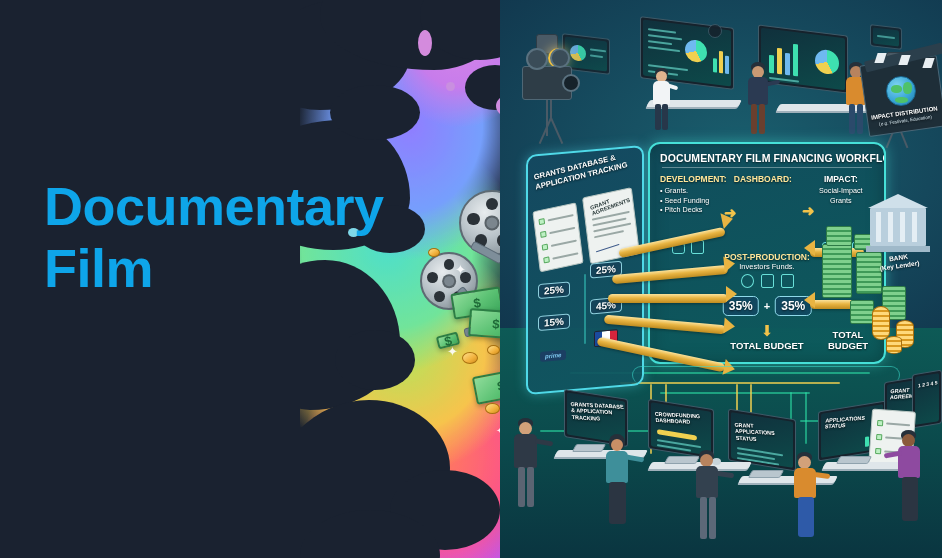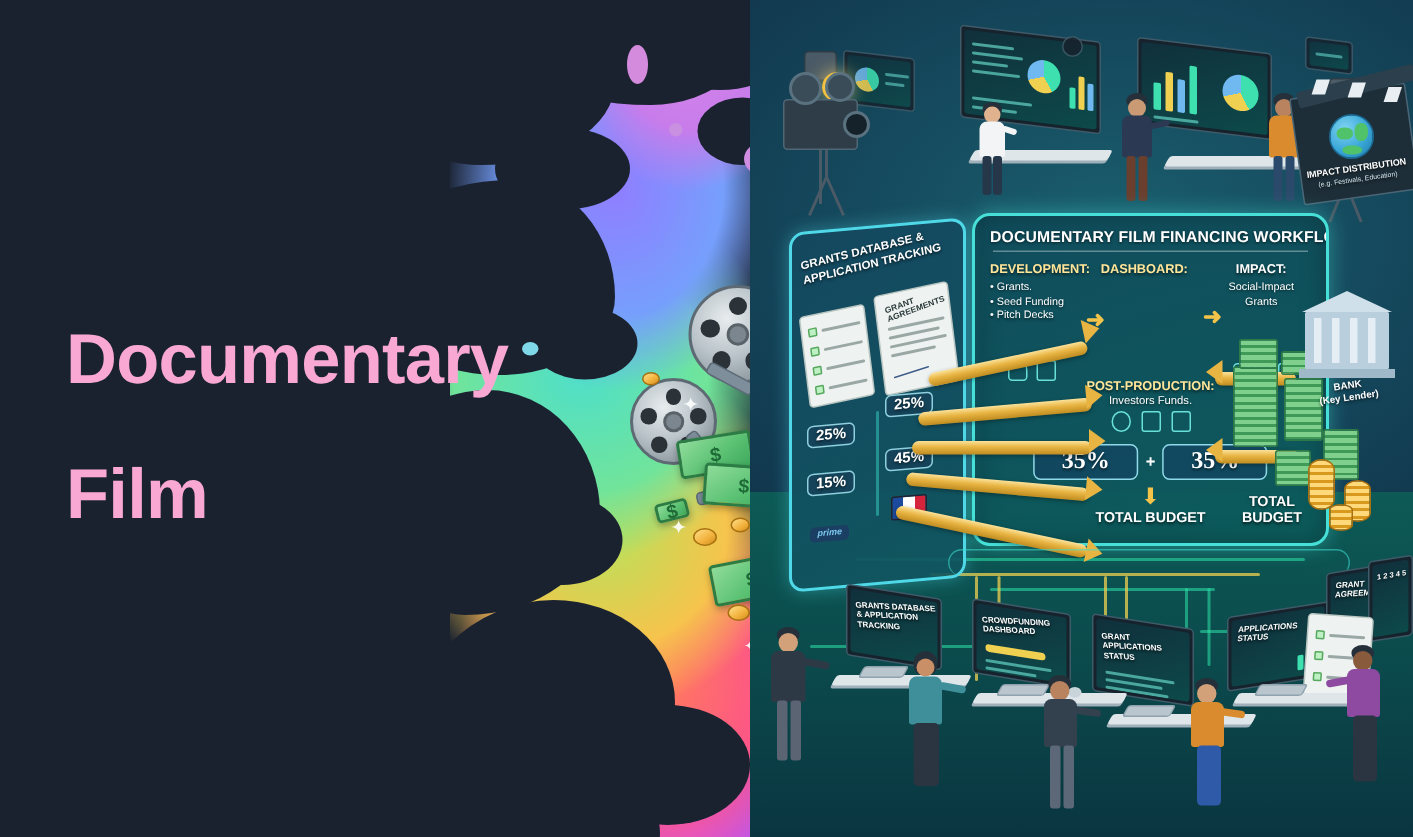--- a/index.html
+++ b/index.html
@@ -7,22 +7,22 @@
   body { font-family:"Liberation Sans", sans-serif; }
 
   #stage { position:relative; width:942px; height:558px; overflow:hidden;
            background:#1a2230; }
 
   
   .left-half { position:absolute; left:0; top:0; width:520px; height:558px;
                background:#1a2230; overflow:hidden; }
 
   .title-block { position:absolute; left:44px; top:176px; z-index:30; }
-  .title-line { color:#f9a8d4; font-size:47px; font-weight:bold;
-                line-height:1.14; letter-spacing:-0.5px; white-space:nowrap;margin-top:36px; }
+  .title-line { color:#0ea5e9; font-size:54px; font-weight:bold;
+                line-height:1.14; letter-spacing:-0.5px; white-space:nowrap; }
 
   
   .splash-wrap { position:absolute; left:300px; top:-30px; width:290px; height:620px;
                  overflow:hidden; }
   .splash { position:absolute; inset:0;
             background:
               radial-gradient(ellipse 120px 150px at 55% 8%, #d48bdd 0%, #c07fe0 45%, rgba(192,127,224,0) 72%),
               radial-gradient(ellipse 150px 180px at 38% 25%, #8f7ff0 0%, #7b9ff0 48%, rgba(123,159,240,0) 75%),
               radial-gradient(ellipse 170px 160px at 30% 45%, #5ddbc8 0%, #7ce0a0 50%, rgba(124,224,160,0) 78%),
               radial-gradient(ellipse 160px 150px at 35% 62%, #b9e06a 0%, #f0c45c 52%, rgba(240,196,92,0) 80%),
@@ -105,23 +105,23 @@
   .postprod { position:absolute; left:50%; top:108px; transform:translateX(-50%);
               text-align:center; width:130px; }
   .postprod .h { color:#ffe69a; font-size:8.5px; font-weight:bold;
                  text-shadow:0 1px 2px rgba(0,0,0,.6); white-space:nowrap;}
   .postprod .s { color:#ffffff; font-size:7.5px; text-shadow:0 1px 2px rgba(0,0,0,.6); }
   .pp-icons { display:flex; gap:7px; justify-content:center; margin-top:3px; }
   .pp-ic { width:13px; height:14px; border:1.2px solid #6fe8df; border-radius:2px; opacity:.95; }
 
   .pct-row { position:absolute; left:50%; top:152px; transform:translateX(-50%);
              display:flex; align-items:center; gap:5px; }
-  .pct { color:#ffffff; font-size:16px; font-weight:bold; padding:2px 18px;
+  .pct { color:#ffffff; font-size:12px; font-weight:bold; padding:2px 5px;
          border:1.6px solid #8fd9ea; border-radius:5px;
-         background:rgba(18,70,96,.85); text-shadow:0 1px 2px rgba(0,0,0,.6);font-family:Liberation Serif, serif; }
+         background:rgba(18,70,96,.85); text-shadow:0 1px 2px rgba(0,0,0,.6); }
   .plus { color:#ffffff; font-size:11px; font-weight:bold; }
   .arrow-d { position:absolute; left:50%; top:178px; transform:translateX(-50%);
              color:#f3c34a; font-size:15px; }
   .tb-center { position:absolute; left:50%; top:196px; transform:translateX(-50%);
                color:#ffffff; font-size:9.5px; font-weight:bold;
                text-shadow:0 1px 2px rgba(0,0,0,.6); white-space:nowrap; }
 
   
   .grants-panel { position:absolute; left:26px; top:150px; width:118px; height:240px;
                   border:2px solid #4fd9e8; border-radius:10px;

